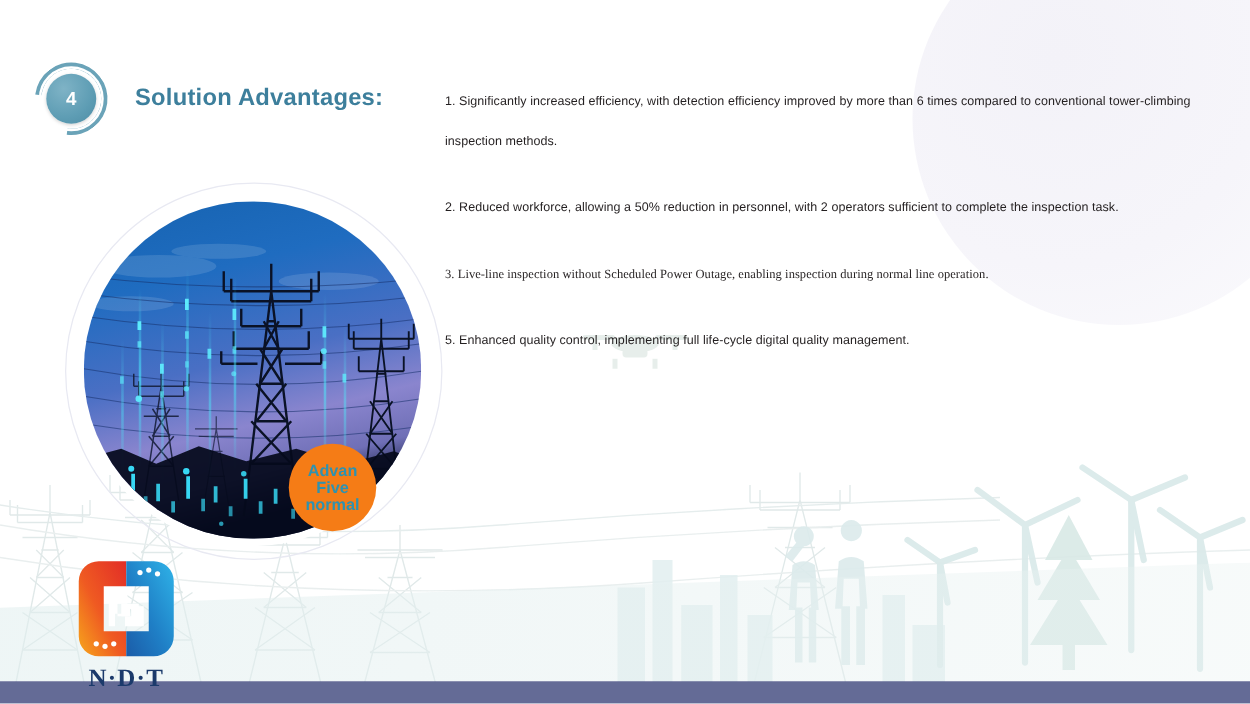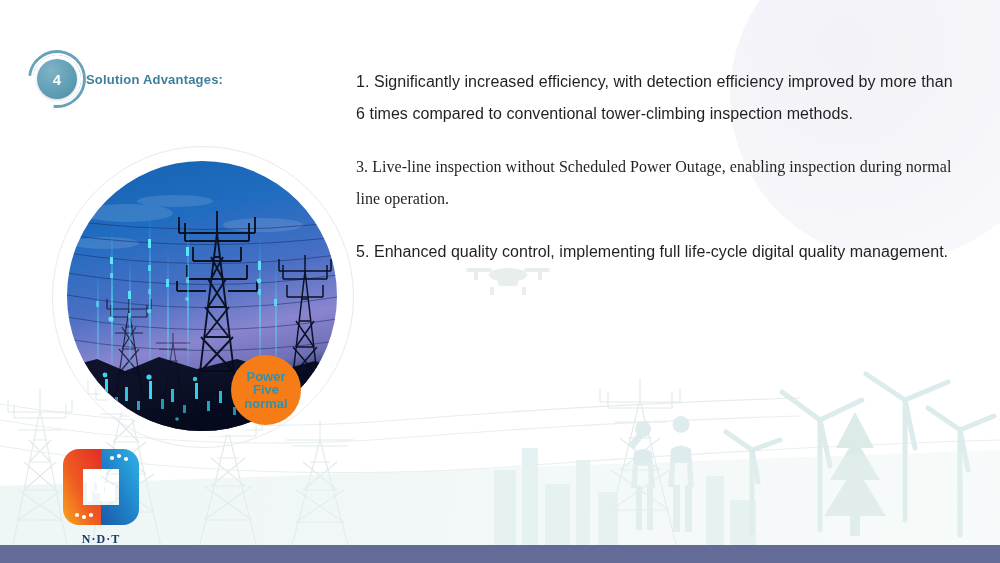--- a/index.html
+++ b/index.html
@@ -67,21 +67,22 @@
   }
   .badge-core{
     position:absolute;left:9px;top:9px;
     width:40px;height:40px;border-radius:50%;
     background:radial-gradient(circle at 35% 30%, #7fb3c6 0%, #5e9db4 60%, #4d8ca4 100%);
     display:flex;align-items:center;justify-content:center;
     color:#ffffff;font-size:15px;font-weight:bold;
     box-shadow:0 1px 3px rgba(0,0,0,.18);
   }
   .header-title{
-    font-size:13px;font-weight:bold;
+    margin-left:22px;
+    font-size:19px;font-weight:bold;
     color:#3d7f9c;
     letter-spacing:.2px;
   }
 
   
   .photo-circle{
     position:absolute;
     left:67px;top:161px;
     width:270px;height:270px;
     border-radius:50%;
@@ -112,21 +113,21 @@
   .logo{position:absolute;left:57px;top:443px;width:88px;height:88px;}
   .logo svg{display:block;}
 
   
   .content{
     position:absolute;
     left:356px;top:66px;
     width:600px;
   }
   .para{
-    font-size:16px;
+    font-size:10px;
     line-height:32px;
     color:#231f20;
     margin:0 0 21px 0;
     letter-spacing:.05px;
   }
   .para:last-child{margin-bottom:1px;}
   .para.alt{font-family:Liberation Serif, serif;}
 </style>
 </head>
 <body>
@@ -370,21 +371,21 @@
         <circle cx="82" cy="216" r="2.6" opacity=".95"></circle>
         <circle cx="128" cy="218" r="2.2" opacity=".85"></circle>
         <circle cx="180" cy="222" r="2.2" opacity=".8"></circle>
         <circle cx="60" cy="252" r="1.8" opacity=".7"></circle>
         <circle cx="110" cy="258" r="1.8" opacity=".65"></circle>
       </g>
     </svg>
   </div>
 
   <div class="orange-badge">
-    <span>Power</span>
+    <span>Advan</span>
     <span>Five</span>
     <span>normal</span>
   </div>
 
   <div class="logo">
     <svg width="88" height="88" viewBox="0 0 88 88">
       <defs>
         <linearGradient id="lg-left" x1="0" y1="1" x2="1" y2="0">
           <stop offset="0%" stop-color="#f7a71c"></stop>
           <stop offset="45%" stop-color="#ef5a22"></stop>
@@ -414,22 +415,23 @@
         <circle cx="62" cy="13" r="2.1"></circle>
         <circle cx="69" cy="16" r="2.1"></circle>
       </g>
 
       <g fill="#ffffff">
         <circle cx="20" cy="72" r="2.1"></circle>
         <circle cx="27" cy="74" r="2.1"></circle>
         <circle cx="34" cy="72" r="2.1"></circle>
       </g>
     </svg>
-    <div style="text-align:center;margin-top:1px;font-size:12px;font-weight:bold;color:#1b3a6b;letter-spacing:1px;font-family:'Liberation Serif',serif;">N·D·T</div>
+    <div style="text-align:center;margin-top:1px;font-size:20px;font-weight:bold;color:#1b3a6b;letter-spacing:1px;font-family:'Liberation Serif',serif;">N·D·T</div>
   </div>
 
   <div class="content">
     <p class="para">1. Significantly increased efficiency, with detection efficiency improved by more than 6 times compared to conventional tower-climbing inspection methods.</p>
+    <p class="para">2. Reduced workforce, allowing a 50% reduction in personnel, with 2 operators sufficient to complete the inspection task.</p>
     <p class="para alt">3. Live-line inspection without Scheduled Power Outage, enabling inspection during normal line operation.</p>
     <p class="para">5. Enhanced quality control, implementing full life-cycle digital quality management.</p>
   </div>
 
 </div>
 
 </body></html>

